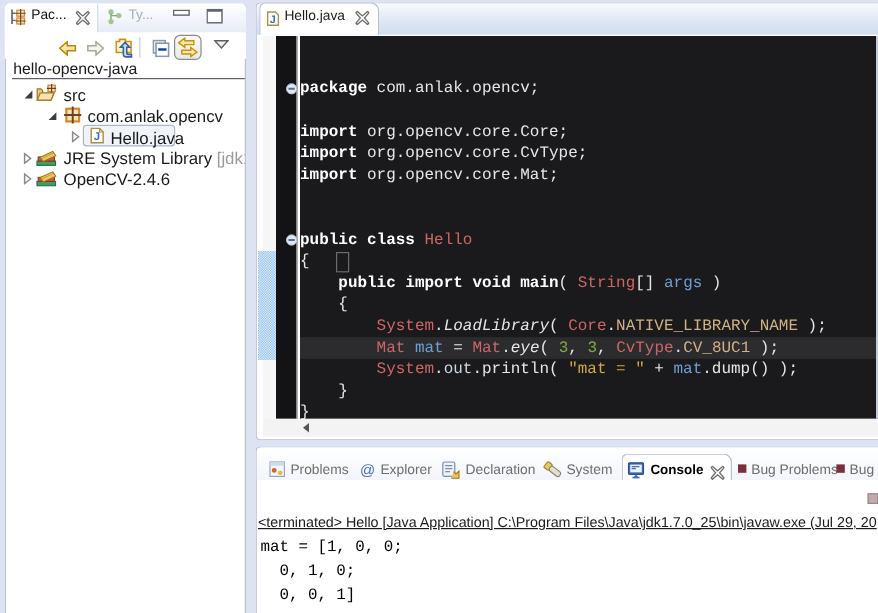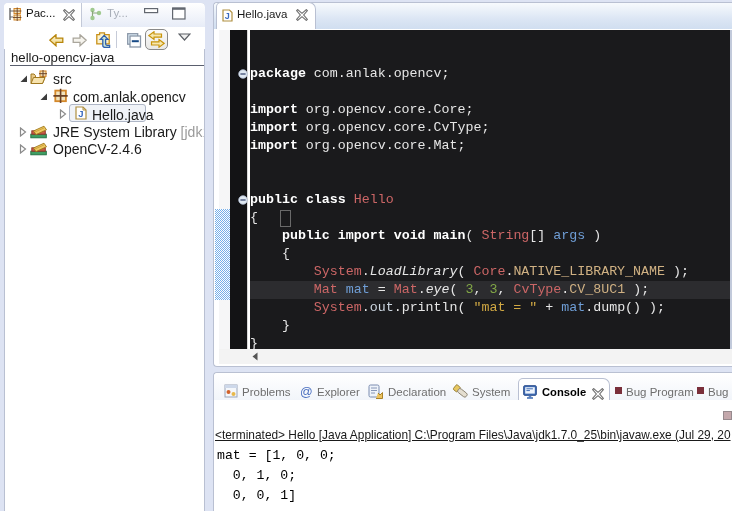--- a/index.html
+++ b/index.html
@@ -265,21 +265,21 @@
   <rect x="2.2" y="2.2" width="9.6" height="6.4" fill="#eef4fc"></rect>
   <path d="M3.4 3.8 h6.5 M3.4 5.6 h3.5" stroke="#3f6cb4" stroke-width="1"></path>
   <path d="M7 10.5 L7 12 M4 13 h6" stroke="#3f6cb4" stroke-width="1.3"></path>
   <path d="M5.5 12 h3" fill="none" stroke="#3f6cb4" stroke-width="1"></path>
 </svg>
 <div class="ctab" style="left:542px;top:386px;color:#000;font-weight:bold;font-size:11.2px">Console</div>
 <svg class="abs" style="left:592px;top:388px" width="12" height="12" viewBox="0 0 12 12">
   <path d="M0.6 1.7 L1.7 0.6 L6 4.3 L10.3 0.6 L11.4 1.7 L7.7 6 L11.4 10.3 L10.3 11.4 L6 7.7 L1.7 11.4 L0.6 10.3 L4.3 6 Z" fill="#fdfdfd" stroke="#6e6e6e" stroke-width="1.1" stroke-linejoin="miter"></path>
 </svg>
 <div class="abs" style="left:615px;top:387px;width:7px;height:7px;background:#7a2f3a"></div>
-<div class="ctab" style="left:626px;top:386px">Bug Program</div>
+<div class="ctab" style="left:626px;top:386px">Bug Problems</div>
 <div class="abs" style="left:697px;top:387px;width:7px;height:7px;background:#7a2f3a"></div>
 <div class="ctab" style="left:708px;top:386px">Bug</div>
 
 <div class="abs" style="left:723px;top:411px;width:9px;height:9px;background:#c4a8ac;border:1px solid #968a8e"></div>
 <div class="abs" id="termline">&lt;terminated&gt; Hello [Java Application] C:\Program Files\Java\jdk1.7.0_25\bin\javaw.exe (Jul 29, 20</div>
 <pre class="conout">mat = [1, 0, 0;
   0, 1, 0;
   0, 0, 1]</pre>
 
 </body></html>

